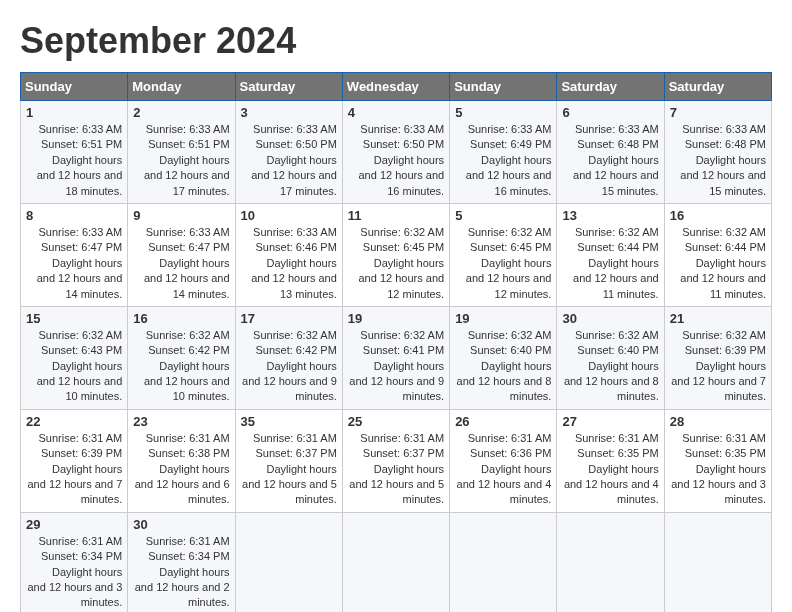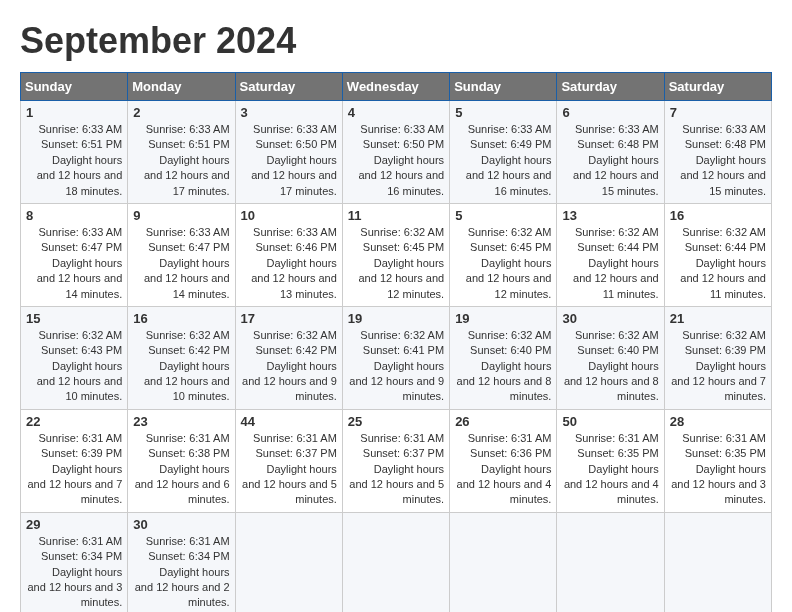--- a/index.html
+++ b/index.html
@@ -321,21 +321,21 @@
         <td>
         <span class="day-num">23</span>
         <div class="cell-info">
           Sunrise: 6:31 AM<br>
           Sunset: 6:38 PM<br>
           Daylight hours<br>
           and 12 hours and 6 minutes.
         </div>
       </td>
         <td>
-        <span class="day-num">44</span>
+        <span class="day-num">35</span>
         <div class="cell-info">
           Sunrise: 6:31 AM<br>
           Sunset: 6:37 PM<br>
           Daylight hours<br>
           and 12 hours and 5 minutes.
         </div>
       </td>
         <td>
         <span class="day-num">25</span>
         <div class="cell-info">
@@ -348,21 +348,21 @@
         <td>
         <span class="day-num">26</span>
         <div class="cell-info">
           Sunrise: 6:31 AM<br>
           Sunset: 6:36 PM<br>
           Daylight hours<br>
           and 12 hours and 4 minutes.
         </div>
       </td>
         <td>
-        <span class="day-num">50</span>
+        <span class="day-num">27</span>
         <div class="cell-info">
           Sunrise: 6:31 AM<br>
           Sunset: 6:35 PM<br>
           Daylight hours<br>
           and 12 hours and 4 minutes.
         </div>
       </td>
         <td>
         <span class="day-num">28</span>
         <div class="cell-info">

